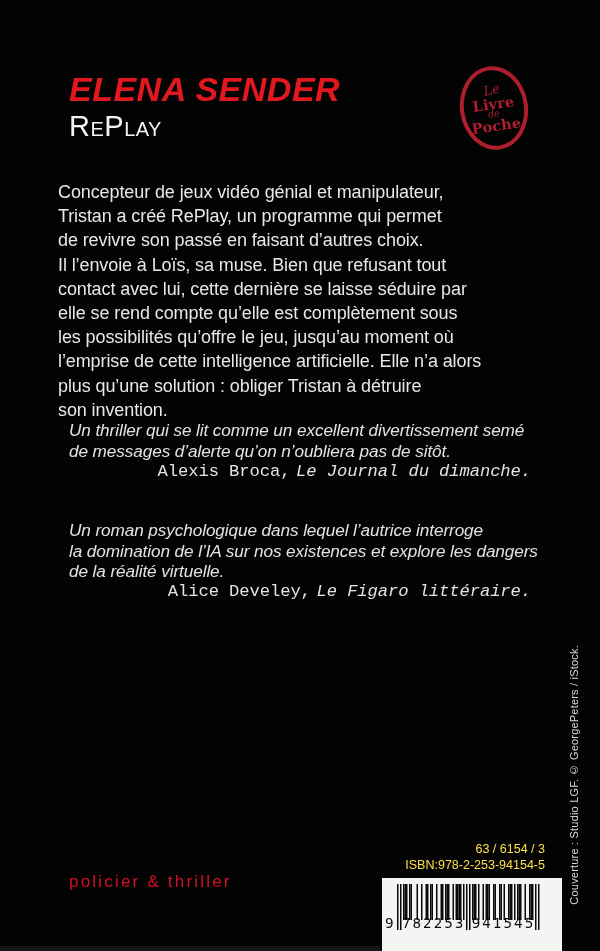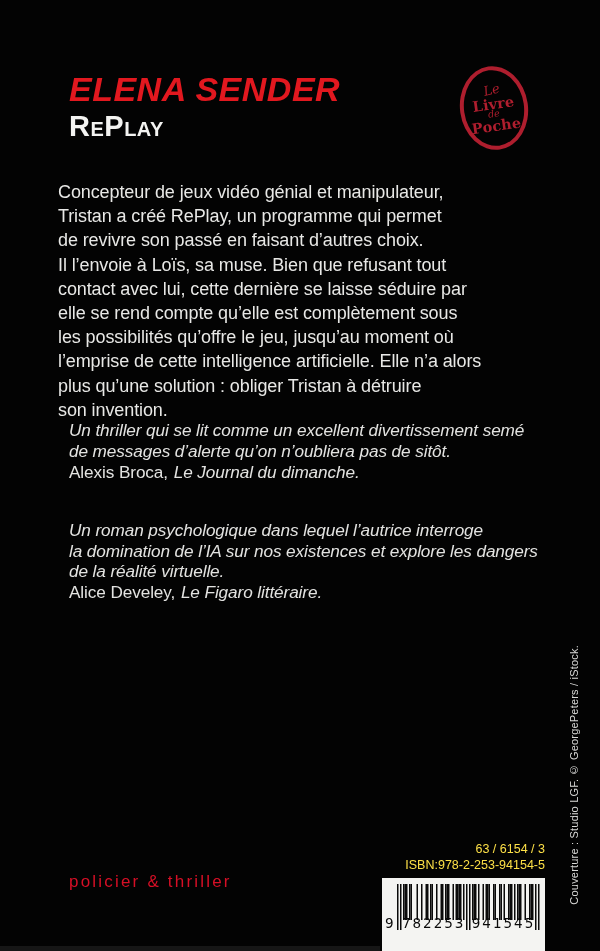--- a/index.html
+++ b/index.html
@@ -13,21 +13,21 @@
     -webkit-font-smoothing:antialiased;
   }
   .author{
     position:absolute;left:69px;top:70px;
     color:var(--accent-red);font-size:34px;font-weight:bold;letter-spacing:.5px;
     white-space:nowrap;
     font-style:italic;
   }
   .book-title{
     position:absolute;left:69px;top:110px;
-    color:#f3f3f1;font-size:29px;font-weight:bold;
+    color:#f3f3f1;font-size:29px;font-weight:normal;
     font-variant:small-caps;letter-spacing:.5px;white-space:nowrap;
   }
   .logo{
     position:absolute;left:460px;top:66px;width:60px;height:76px;
     border:4px solid var(--logo-red);border-radius:50%;
     transform:rotate(-8deg);
     display:flex;flex-direction:column;align-items:center;justify-content:center;
     color:var(--logo-red);font-family:"DejaVu Serif",serif;line-height:.92;
   }
   .logo .le{font-style:italic;font-size:13px;transform:rotate(-6deg);margin-bottom:1px;}
@@ -38,33 +38,33 @@
     color:var(--text-light);font-size:18px;line-height:24.2px;
     letter-spacing:-.1px;white-space:nowrap;
   }
   .quote{
     position:absolute;left:69px;width:462px;
     color:#e3e3e1;font-size:17.2px;line-height:20.6px;font-style:italic;
     letter-spacing:-.1px;
   }
   .q1{top:420px;} .q2{top:520px;}
   .quote .qline{white-space:nowrap;}
-  .attribution{font-style:normal;margin-top:.5px;white-space:nowrap;}
+  .attribution{text-align:right;font-style:normal;margin-top:.5px;white-space:nowrap;font-family:Liberation Mono, monospace;}
   .attribution .pub{font-style:italic;margin-left:.33em;}
   .genre{
     position:absolute;left:69px;top:872px;
     color:var(--genre-red);font-size:17px;font-weight:normal;letter-spacing:2.2px;
     white-space:nowrap;
   }
   .codes{
     position:absolute;right:55px;top:842px;text-align:right;
     color:#fde047;font-size:12.5px;line-height:15.5px;white-space:nowrap;
   }
   .barcode-box{
-    position:absolute;left:382px;top:878px;width:163px;height:73px;
+    position:absolute;left:382px;top:878px;width:180px;height:73px;
     background:#f4f4f2;
   }
   .barcode-bars{position:absolute;left:15px;top:6px;fill:#0a0a0a;}
   .barcode-digits{
     position:absolute;left:3px;top:37px;color:#0a0a0a;
     font-size:13.5px;letter-spacing:2px;white-space:nowrap;
     font-family:"DejaVu Sans",sans-serif;
   }
   .credit{
     position:absolute;right:20px;bottom:46px;

